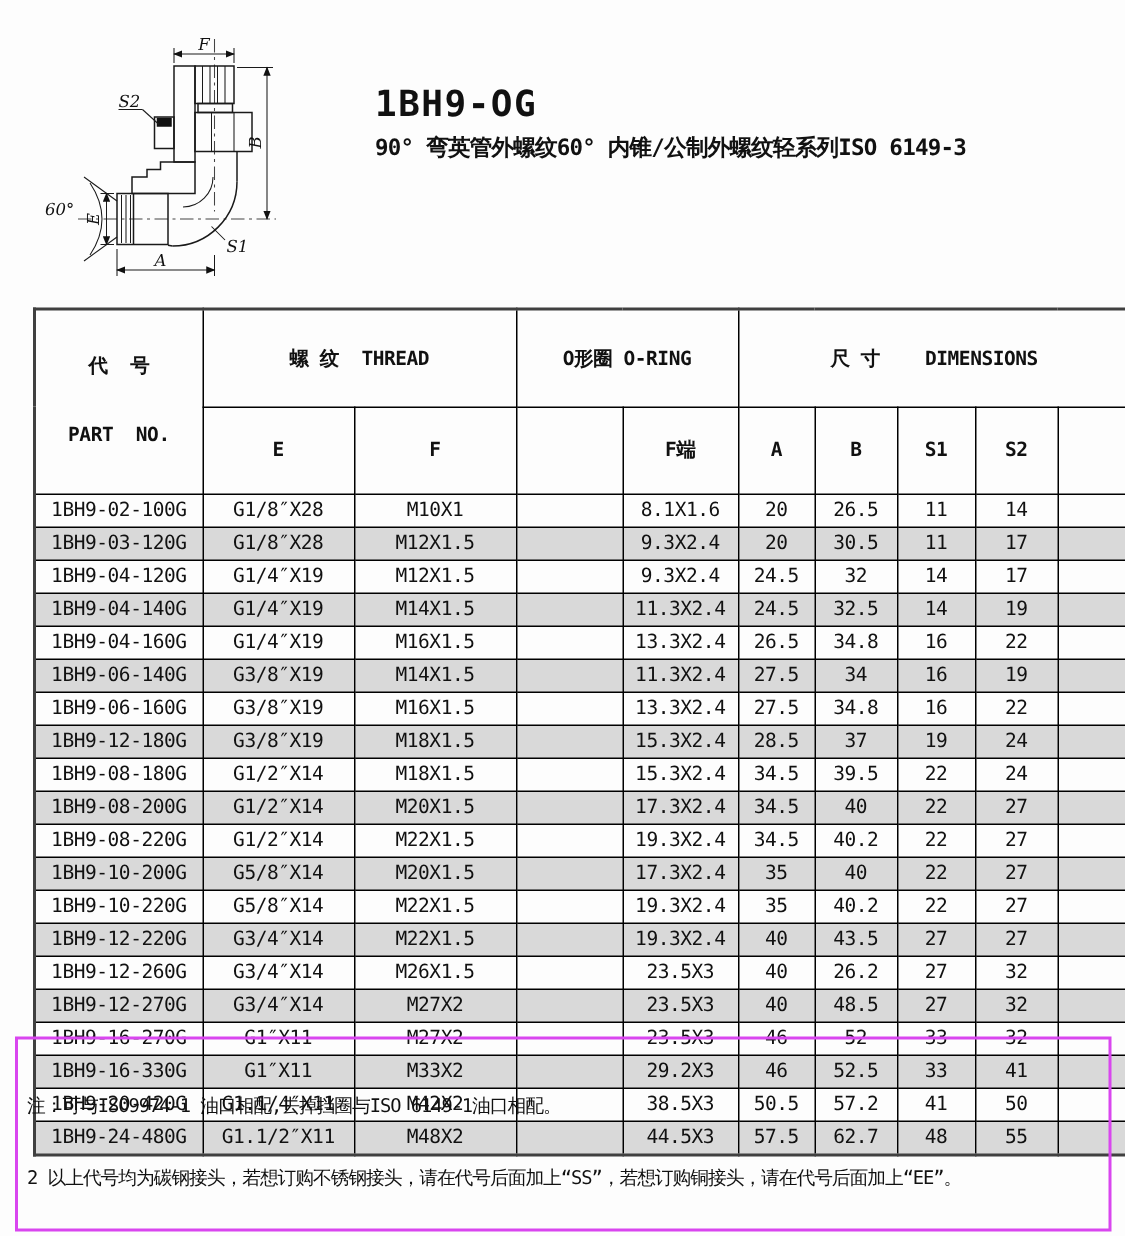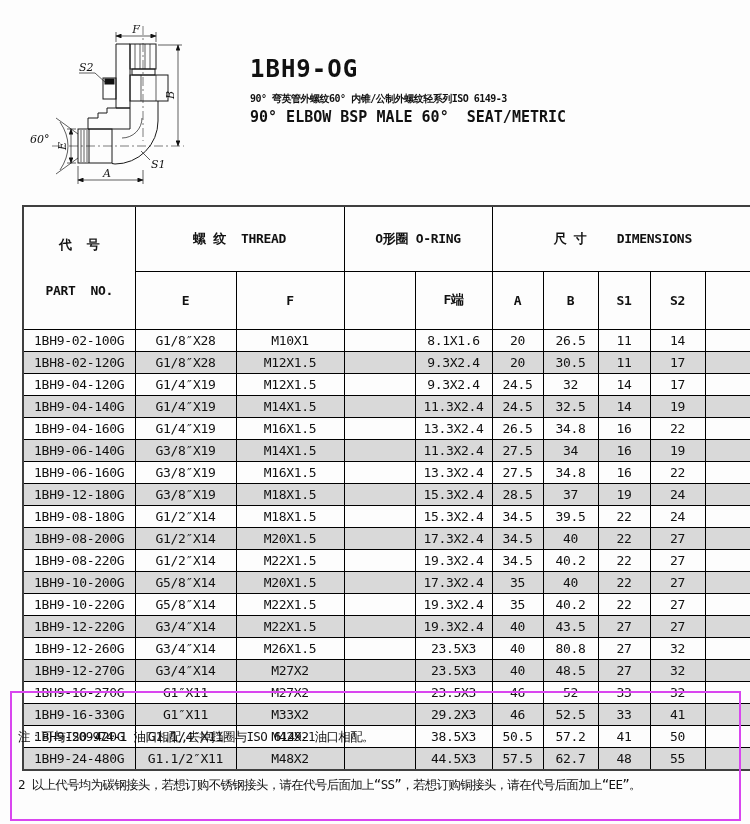--- a/index.html
+++ b/index.html
@@ -15,21 +15,21 @@
   .diagram .ln{stroke:#1a1a1a;stroke-width:1;fill:none;}
   .diagram .thin{stroke:#1a1a1a;stroke-width:.7;fill:none;}
   .diagram .cl{stroke:#444;stroke-width:.7;fill:none;stroke-dasharray:9 3 2 3;}
   .diagram text{font-family:"DejaVu Serif","Liberation Serif",serif;
     font-style:italic;font-size:11px;fill:#111;}
 
   
   .title-block{position:absolute;left:250px;top:56px;width:500px;text-align:left;}
   .model{font-size:24px;font-weight:bold;letter-spacing:1px;line-height:26px;margin-bottom:7px;}
   .sub{font-size:15px;font-weight:bold;line-height:19px;white-space:pre;}
-  .sub.cn{font-size:10px;letter-spacing:-0.5px;}
+  .sub.cn{font-size:15px;letter-spacing:-0.5px;}
 
   
   table.spec{
     position:absolute;left:22px;top:205px;width:731px;
     border-collapse:collapse;table-layout:fixed;
     border:2px solid #404040;
   }
   table.spec th,table.spec td{
     border:1px solid #000;text-align:center;vertical-align:middle;
     padding:0;font-size:13px;letter-spacing:-0.3px;white-space:pre;overflow:hidden;
@@ -123,21 +123,20 @@
     <line class="thin" x1="140" y1="152" x2="131" y2="143"></line>
     <text x="141" y="160">S1</text>
     <line class="thin" x1="69" y1="65" x2="85" y2="65"></line>
     <line class="thin" x1="85" y1="65" x2="96" y2="75"></line>
     <text x="69" y="63">S2</text>
   </svg>
 
   <div class="title-block">
     <div class="model">1BH9-OG</div>
     <div class="sub cn">90° 弯英管外螺纹60° 内锥/公制外螺纹轻系列ISO 6149-3</div>
-    <div class="sub">90° ELBOW BSP MALE 60°  SEAT/METRIC</div>
   </div>
 
   <table class="spec">
     <colgroup>
       <col style="width:112px">
         <col style="width:101px">
         <col style="width:108px">
       <col style="width:71px">
         <col style="width:77px">
         <col style="width:51px">
@@ -175,21 +174,21 @@
           <td>M10X1</td>
           <td></td>
           <td>8.1X1.6</td>
           <td>20</td>
           <td>26.5</td>
           <td>11</td>
           <td>14</td>
           <td></td>
         </tr>
         <tr class="shaded">
-          <td>1BH8-02-120G</td>
+          <td>1BH9-03-120G</td>
           <td>G1/8″X28</td>
           <td>M12X1.5</td>
           <td></td>
           <td>9.3X2.4</td>
           <td>20</td>
           <td>30.5</td>
           <td>11</td>
           <td>17</td>
           <td></td>
         </tr>
@@ -337,21 +336,21 @@
           <td>27</td>
           <td></td>
         </tr>
         <tr>
           <td>1BH9-12-260G</td>
           <td>G3/4″X14</td>
           <td>M26X1.5</td>
           <td></td>
           <td>23.5X3</td>
           <td>40</td>
-          <td>80.8</td>
+          <td>26.2</td>
           <td>27</td>
           <td>32</td>
           <td></td>
         </tr>
         <tr class="shaded">
           <td>1BH9-12-270G</td>
           <td>G3/4″X14</td>
           <td>M27X2</td>
           <td></td>
           <td>23.5X3</td>

